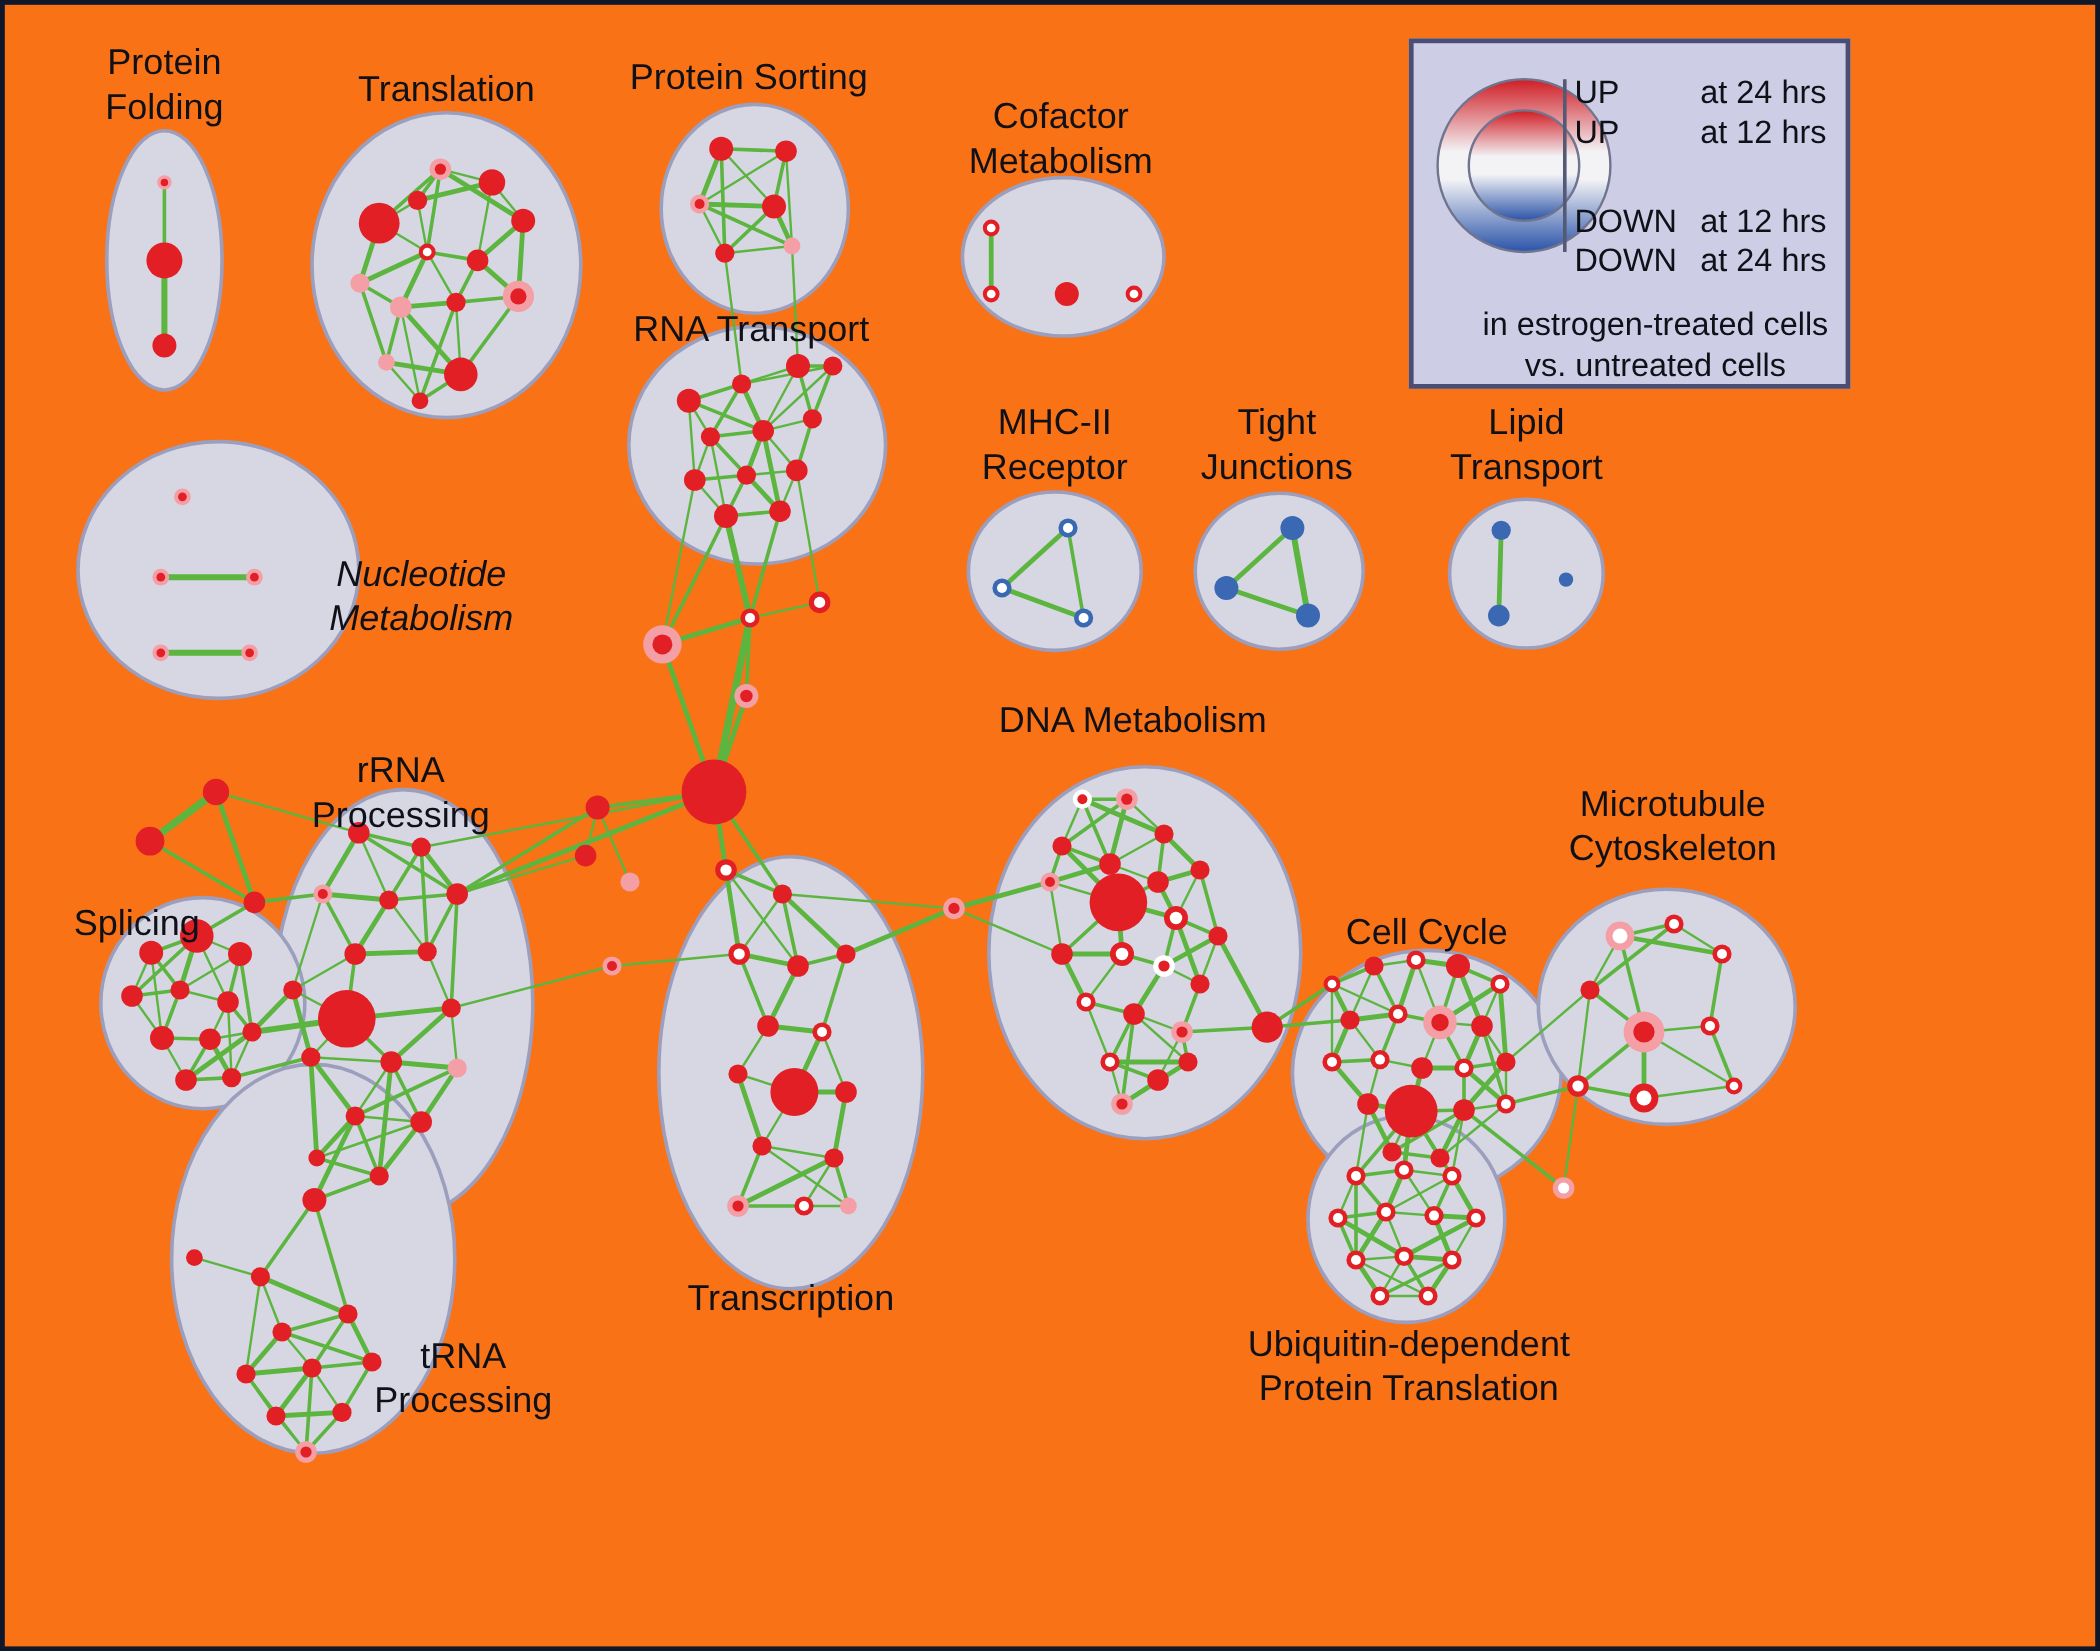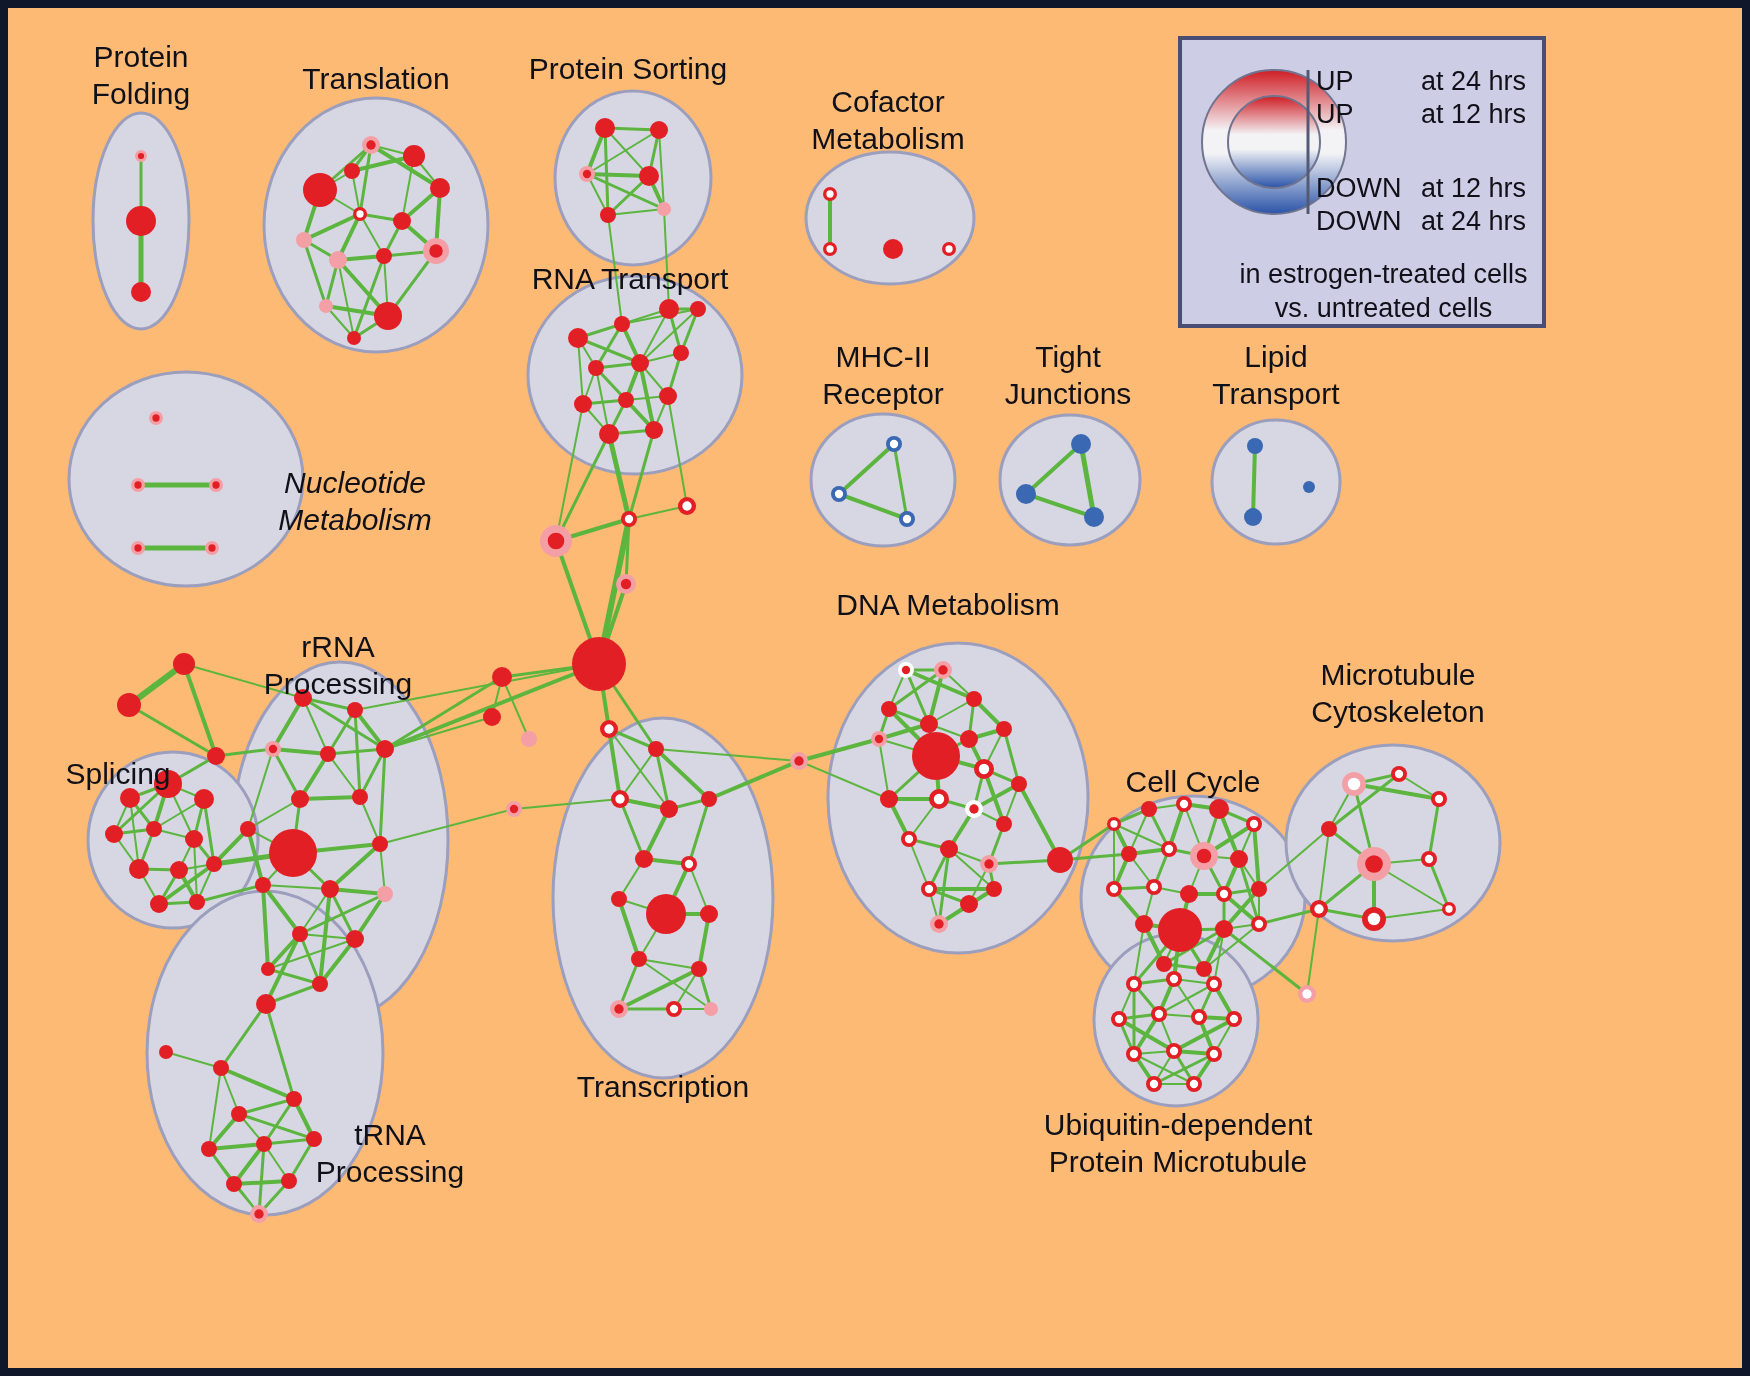--- a/index.html
+++ b/index.html
@@ -1,17 +1,17 @@
 <!DOCTYPE html>
 <html><head>
 <meta charset="utf-8">
 <style>
   *{margin:0;padding:0;box-sizing:border-box}
   html,body{background:#8f92ad;}
-  .stage{position:relative;width:1750px;height:1376px;background:#fdba74;border:8px solid #0f172a;overflow:hidden;font-family:"Liberation Sans",sans-serif;}
+  .stage{position:relative;width:1750px;height:1376px;background:#f97316;border:4px solid #0f172a;overflow:hidden;font-family:"Liberation Sans",sans-serif;}
   svg.net{position:absolute;left:0;top:0;}
   #labels{position:absolute;left:0;top:0;width:100%;height:100%;pointer-events:none;}
   .cluster-label{position:absolute;transform:translateX(-50%);text-align:center;font-size:30px;line-height:37px;color:#101018;white-space:nowrap;}
   .legend{position:absolute;left:1170px;top:28px;width:368px;height:292px;background:#cdcee6;border:4px solid #4a4e74;}
   .legend-rings{position:absolute;left:14px;top:20px;}
   .legend-row{position:absolute;left:134px;right:16px;display:flex;justify-content:space-between;font-size:27px;line-height:30px;color:#101018;}
   .legend-caption{position:absolute;left:0;right:0;text-align:center;font-size:27px;line-height:32px;color:#101018;margin-left:43px;}
 </style>
 </head>
 <body>
@@ -752,21 +752,21 @@
       </div>
       <div class="cluster-label" style="left: 1185px; top: 755px;">
         <div>Cell Cycle</div>
       </div>
       <div class="cluster-label" style="left: 1390px; top: 648px;">
         <div>Microtubule</div>
         <div>Cytoskeleton</div>
       </div>
       <div class="cluster-label" style="left: 1170px; top: 1098px;">
         <div>Ubiquitin-dependent</div>
-        <div>Protein Microtubule</div>
+        <div>Protein Translation</div>
       </div>
     </div>
 
   <div class="legend">
     <svg class="legend-rings" width="170" height="170">
       <defs>
         <linearGradient id="ud" x1="0" y1="0" x2="0" y2="1">
           <stop offset="0" stop-color="#cf1d24"></stop>
           <stop offset="0.42" stop-color="#f3f3f6"></stop>
           <stop offset="0.58" stop-color="#f3f3f6"></stop>

